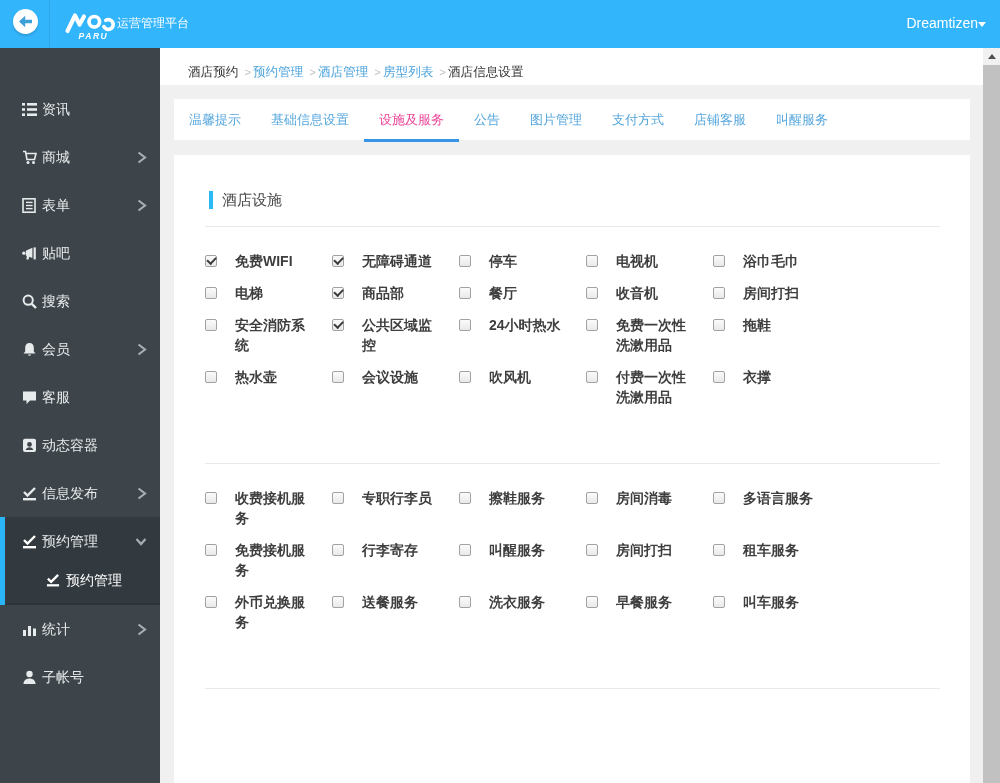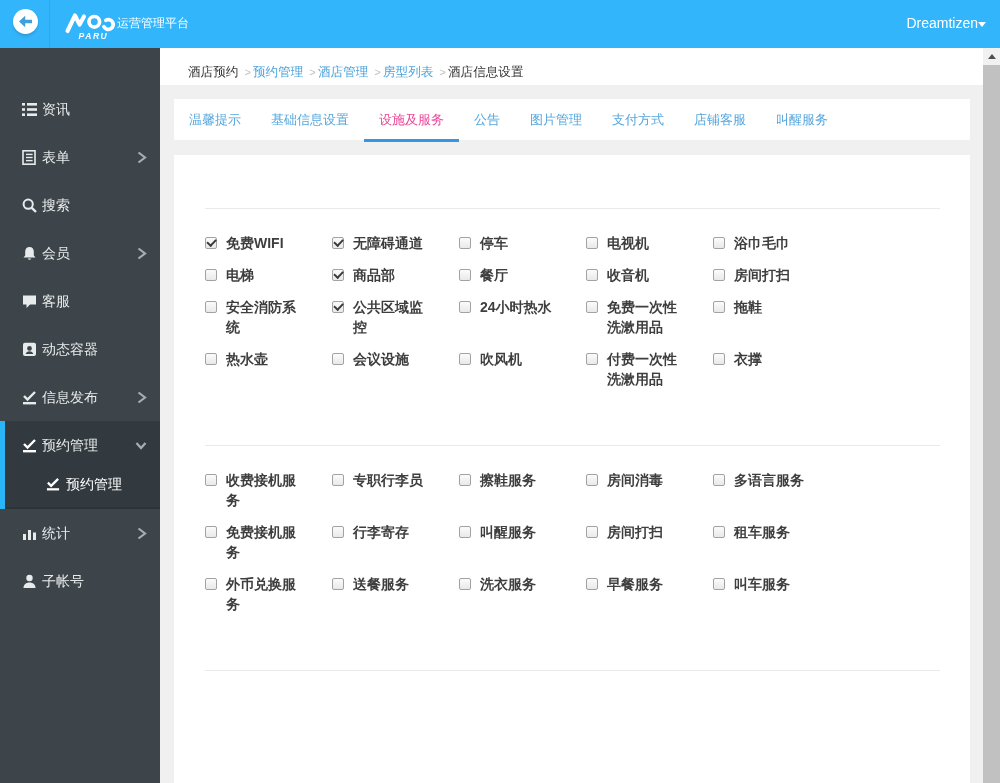--- a/index.html
+++ b/index.html
@@ -39,38 +39,39 @@
 .tab.on{color:#ec4899;position:relative;}.tab.on:after{content:"";position:absolute;left:0;right:0;bottom:-2px;height:3px;background:#3795e5;}
 .content{background:#fff;margin:15px 0 0 14px;width:796px;height:628px;padding:36px 0 0 31px;overflow:hidden;}
 .sec{margin-bottom:56px;}
 .sec-title{font-size:15px;color:#4a4a4a;border-left:4px solid #2cb8f5;padding-left:9px;margin-left:4px;line-height:18px;height:18px;}
 .sec hr{border:0;border-top:1px solid #e9e9e9;margin:17px 0 0 0;width:735px;}
 .rows{margin-top:24px;}
 .row{margin-bottom:12px;white-space:nowrap;font-size:0;}
 .item{display:inline-block;vertical-align:top;width:127px;white-space:normal;font-size:14px;}
 .cb{display:inline-block;vertical-align:top;margin-top:4px;width:12px;height:12px;border:1px solid #a2a2a2;border-radius:2px;background:linear-gradient(#fbfbfb,#e9e9e9);position:relative;}
 .cb.c:after{content:"";position:absolute;left:1.2px;top:1.4px;width:6.6px;height:3.6px;border-left:2.6px solid #3a3a3a;border-bottom:2.6px solid #3a3a3a;transform:rotate(-47deg);}
-.lb{display:inline-block;vertical-align:top;margin-left:9px;width:83px;line-height:20px;font-weight:bold;color:#3e3e3e;}
+.lb{display:inline-block;vertical-align:top;margin-left:18px;width:83px;line-height:20px;font-weight:bold;color:#3e3e3e;}
 
 .sbar{position:absolute;right:0;top:48px;width:17px;height:735px;background:#f1f1f1;z-index:40;}
 .sbar .up{position:absolute;top:0;left:0;width:17px;height:17px;}
 .sbar .up:after{content:"";position:absolute;left:4.5px;top:6px;width:0;height:0;border-left:4px solid transparent;border-right:4px solid transparent;border-bottom:5px solid #505050;}
 .sbar .thumb{position:absolute;top:17px;left:0;width:17px;height:718px;background:#c1c1c1;}
 </style>
 </head>
 <body>
 <div class="main">
   <div class="crumbbar">
     <div class="crumb">酒店预约<span class="sep">&gt;</span><a>预约管理</a><span class="sep">&gt;</span><a>酒店管理</a><span class="sep">&gt;</span><a>房型列表</a><span class="sep">&gt;</span>酒店信息设置</div>
   </div>
   <div class="tabbar">
     <span class="tab">温馨提示</span><span class="tab">基础信息设置</span><span class="tab on">设施及服务</span><span class="tab">公告</span><span class="tab">图片管理</span><span class="tab">支付方式</span><span class="tab">店铺客服</span><span class="tab">叫醒服务</span>
   </div>
   <div class="content">
     <div class="sec">
+      <div class="sec-title">酒店设施</div>
       <hr>
       <div class="rows">
         <div class="row">
           <span class="item"><span class="cb c"></span><span class="lb">免费WIFI</span></span><span class="item"><span class="cb c"></span><span class="lb">无障碍通道</span></span><span class="item"><span class="cb"></span><span class="lb">停车</span></span><span class="item"><span class="cb"></span><span class="lb">电视机</span></span><span class="item"><span class="cb"></span><span class="lb">浴巾毛巾</span></span>
         </div>
         <div class="row">
           <span class="item"><span class="cb"></span><span class="lb">电梯</span></span><span class="item"><span class="cb c"></span><span class="lb">商品部</span></span><span class="item"><span class="cb"></span><span class="lb">餐厅</span></span><span class="item"><span class="cb"></span><span class="lb">收音机</span></span><span class="item"><span class="cb"></span><span class="lb">房间打扫</span></span>
         </div>
         <div class="row">
           <span class="item"><span class="cb"></span><span class="lb">安全消防系统</span></span><span class="item"><span class="cb c"></span><span class="lb">公共区域监控</span></span><span class="item"><span class="cb"></span><span class="lb">24小时热水</span></span><span class="item"><span class="cb"></span><span class="lb">免费一次性洗漱用品</span></span><span class="item"><span class="cb"></span><span class="lb">拖鞋</span></span>
@@ -109,31 +110,55 @@
             <rect x="0" y="6.2" width="3" height="2.6"></rect>
             <rect x="5" y="6.2" width="10" height="2.6"></rect>
             <rect x="0" y="11.4" width="3" height="2.6"></rect>
             <rect x="5" y="11.4" width="10" height="2.6"></rect>
           </g>
         </svg>
         <span class="txt">资讯</span>
       </div>
     <div class="mi">
         <svg class="ic" viewBox="0 0 15 15">
+          <g fill="none" stroke="#e8ebec" stroke-width="1.6">
+            <path d="M1,1.5 L3.5,1.5 L5,9.5 L12.5,9.5 L14,3.5 L4,3.5"></path>
+          </g>
+          <circle cx="6" cy="12.6" r="1.5" fill="#e8ebec"></circle>
+          <circle cx="11.5" cy="12.6" r="1.5" fill="#e8ebec"></circle>
+        </svg>
+        <span class="txt">商城</span>
+        <svg class="ar" viewBox="0 0 11 15">
+          <path d="M2.5,2.5 L9,7.5 L2.5,12.5" fill="none" stroke="#a6aeb3" stroke-width="2.2"></path>
+        </svg>
+      </div>
+    <div class="mi">
+        <svg class="ic" viewBox="0 0 15 15">
           <rect x="1" y="0.8" width="12" height="13.4" fill="none" stroke="#e8ebec" stroke-width="1.6"></rect>
           <g stroke="#e8ebec" stroke-width="1.4">
             <line x1="4" y1="4.4" x2="10.6" y2="4.4"></line>
             <line x1="4" y1="7.5" x2="10.6" y2="7.5"></line>
             <line x1="4" y1="10.6" x2="10.6" y2="10.6"></line>
           </g>
         </svg>
         <span class="txt">表单</span>
         <svg class="ar" viewBox="0 0 11 15">
           <path d="M2.5,2.5 L9,7.5 L2.5,12.5" fill="none" stroke="#a6aeb3" stroke-width="2.2"></path>
         </svg>
+      </div>
+    <div class="mi">
+        <svg class="ic" viewBox="0 0 15 15">
+          <g fill="#e8ebec">
+            <circle cx="1.8" cy="7.2" r="1.6"></circle>
+            <path d="M3.8,4.8 L10.4,1.8 L10.4,12 L3.8,9.4 Z"></path>
+            <rect x="11.6" y="1.4" width="2.2" height="12"></rect>
+            <path d="M4.8,9.4 L7.4,10.3 L6.6,13.6 L4.4,13.6 Z"></path>
+          </g>
+        </svg>
+        <span class="txt">贴吧</span>
       </div>
     <div class="mi">
         <svg class="ic" viewBox="0 0 15 15">
           <circle cx="6.2" cy="6.2" r="4.6" fill="none" stroke="#e8ebec" stroke-width="2"></circle>
           <line x1="9.8" y1="9.8" x2="14" y2="14" stroke="#e8ebec" stroke-width="2.4"></line>
         </svg>
         <span class="txt">搜索</span>
       </div>
     <div class="mi">
         <svg class="ic" viewBox="0 0 15 15">

